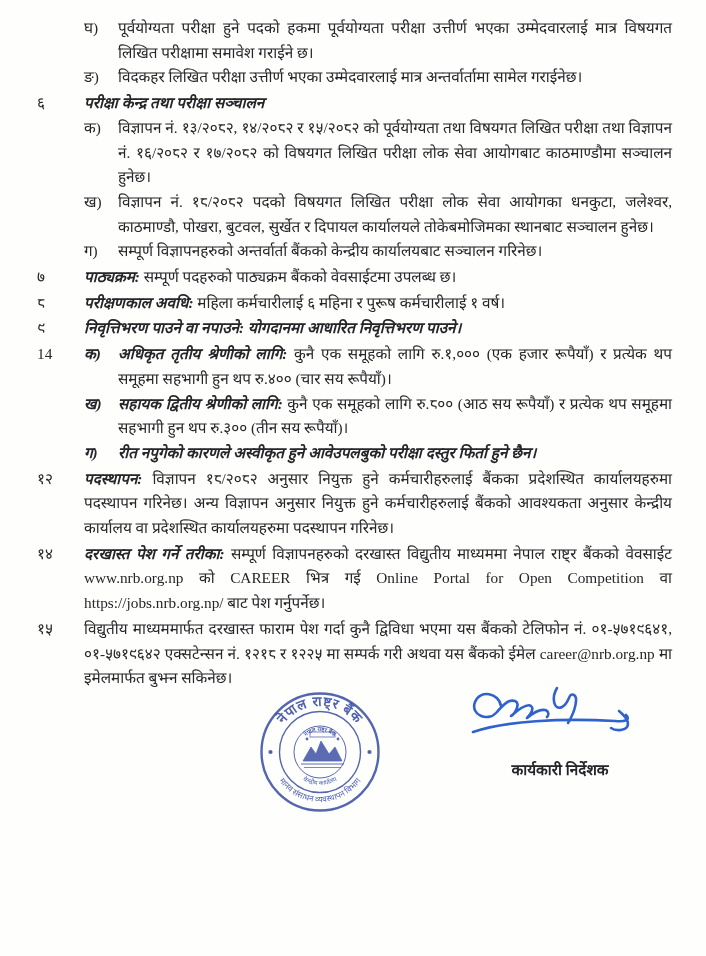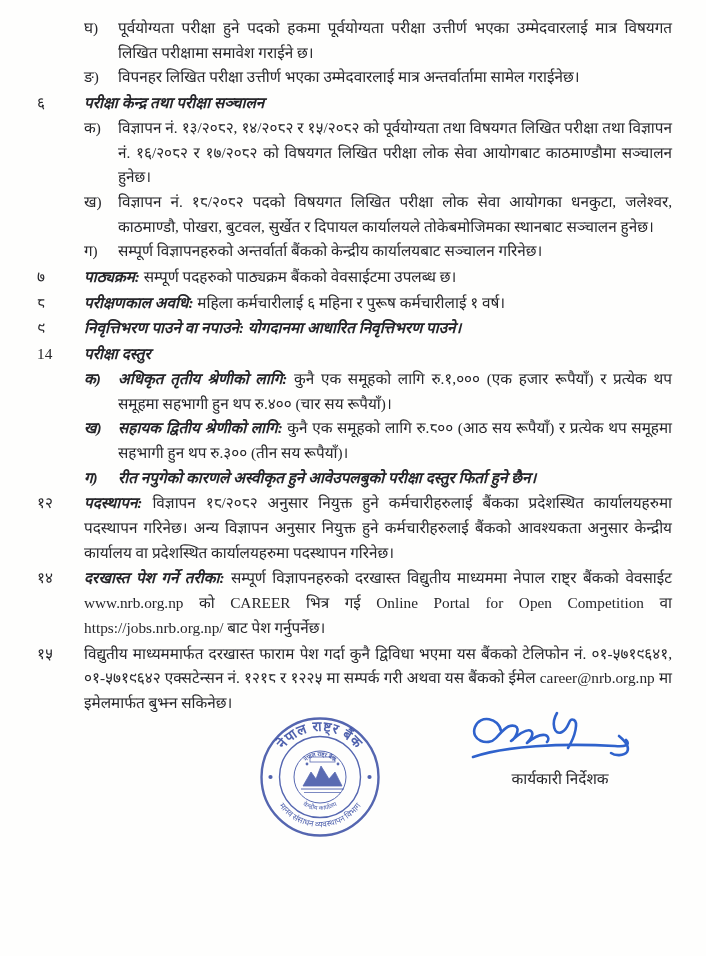--- a/index.html
+++ b/index.html
@@ -16,38 +16,38 @@
   .para { text-align:justify; }
   .sub { display:flex; align-items:flex-start; }
   .sub > .letter { flex:0 0 34px; }
   .sub > .stext { flex:1; min-width:0; text-align:justify; }
   .bd { font-weight:bold;font-style:italic; }
   .footer { position:relative; height:108px; margin-top:3px; }
   .date { position:absolute; left:0; top:60px; white-space:nowrap; }
   .seal { position:absolute; left:221px; top:-4px; width:124px; height:124px; }
   .sig-block { position:absolute; right:2px; top:-14px; width:220px; text-align:center; }
   .sig-svg { display:block; margin:0 auto; }
-  .sig-title { margin-top:0px; }
+  .sig-title { margin-top:16px;font-weight:bold; }
 </style>
 </head>
 <body>
 
 <div class="page">
 
   <div class="list">
       <div class="item">
         <div class="num"></div>
         <div class="ibody">
           <div class="sub">
             <div class="letter">घ)</div>
             <div class="stext"><span>पूर्वयोग्यता परीक्षा हुने पदको हकमा पूर्वयोग्यता परीक्षा उत्तीर्ण भएका उम्मेदवारलाई मात्र विषयगत लिखित परीक्षामा समावेश गराईने छ।</span></div>
           </div>
           <div class="sub">
             <div class="letter">ङ)</div>
-            <div class="stext"><span>विपनहर लिखित परीक्षा उत्तीर्ण भएका उम्मेदवारलाई मात्र अन्तर्वार्तामा सामेल गराईनेछ।</span></div>
+            <div class="stext"><span>विदकहर लिखित परीक्षा उत्तीर्ण भएका उम्मेदवारलाई मात्र अन्तर्वार्तामा सामेल गराईनेछ।</span></div>
           </div>
         </div>
       </div>
       <div class="item">
         <div class="num">६</div>
         <div class="ibody">
           <div class="para"><span class="bd">परीक्षा केन्द्र तथा परीक्षा सञ्चालन</span></div>
           <div class="sub">
             <div class="letter">क)</div>
             <div class="stext"><span>विज्ञापन नं. १३/२०८२, १४/२०८२ र १५/२०८२ को पूर्वयोग्यता तथा विषयगत लिखित परीक्षा तथा विज्ञापन नं. १६/२०८२ र १७/२०८२ को विषयगत लिखित परीक्षा लोक सेवा आयोगबाट काठमाण्डौमा सञ्चालन हुनेछ।</span></div>
@@ -76,21 +76,20 @@
       </div>
       <div class="item">
         <div class="num">९</div>
         <div class="ibody">
           <div class="para"><span class="bd">निवृत्तिभरण पाउने वा नपाउने: योगदानमा आधारित निवृत्तिभरण पाउने।</span></div>
         </div>
       </div>
       <div class="item">
         <div class="num">14</div>
         <div class="ibody">
-          <div class="para"><span class="bd">परीक्षा दस्तुर</span></div>
           <div class="sub">
             <div class="letter bd">क)</div>
             <div class="stext"><span class="bd">अधिकृत तृतीय श्रेणीको लागि: </span><span>कुनै एक समूहको लागि रु.१,००० (एक हजार रूपैयाँ) र प्रत्येक थप समूहमा सहभागी हुन थप रु.४०० (चार सय रूपैयाँ)।</span></div>
           </div>
           <div class="sub">
             <div class="letter bd">ख)</div>
             <div class="stext"><span class="bd">सहायक द्वितीय श्रेणीको लागि: </span><span>कुनै एक समूहको लागि रु.८०० (आठ सय रूपैयाँ) र प्रत्येक थप समूहमा सहभागी हुन थप रु.३०० (तीन सय रूपैयाँ)।</span></div>
           </div>
           <div class="sub">
             <div class="letter bd">ग)</div>

